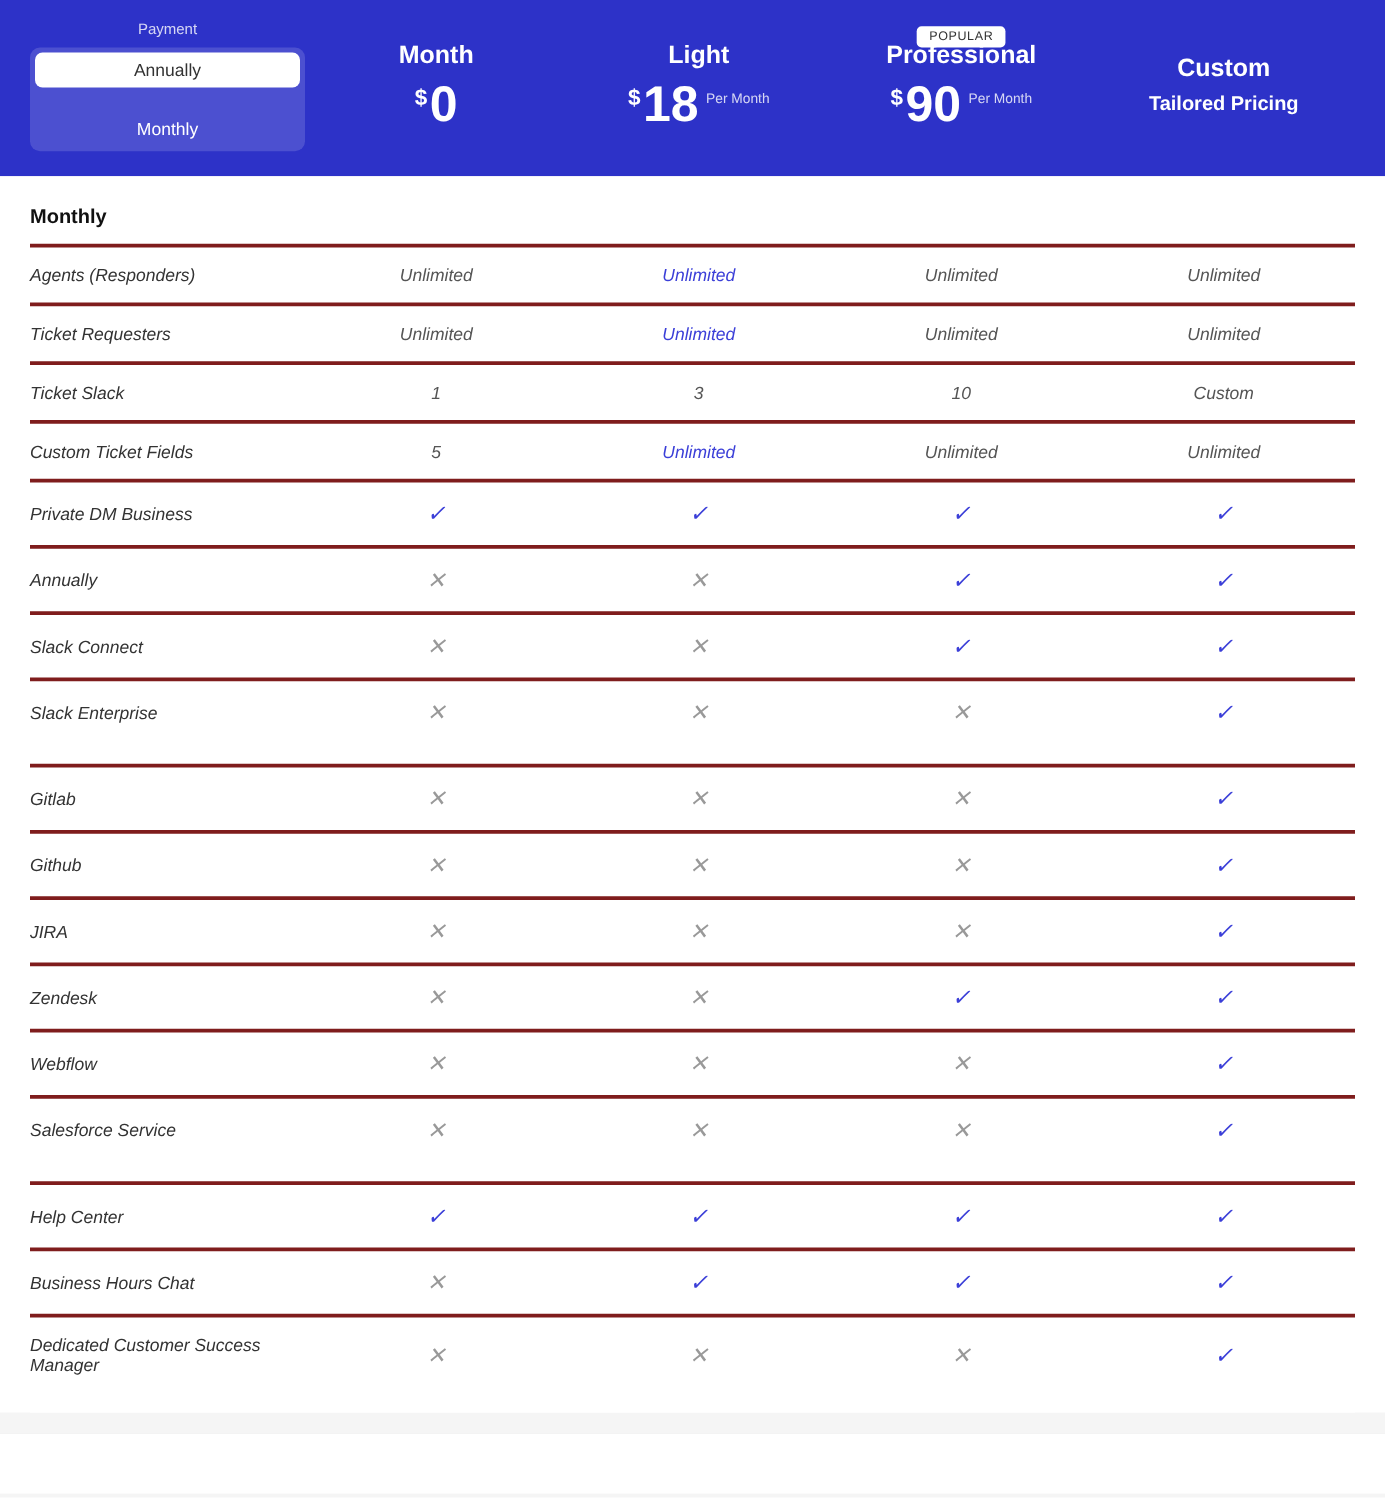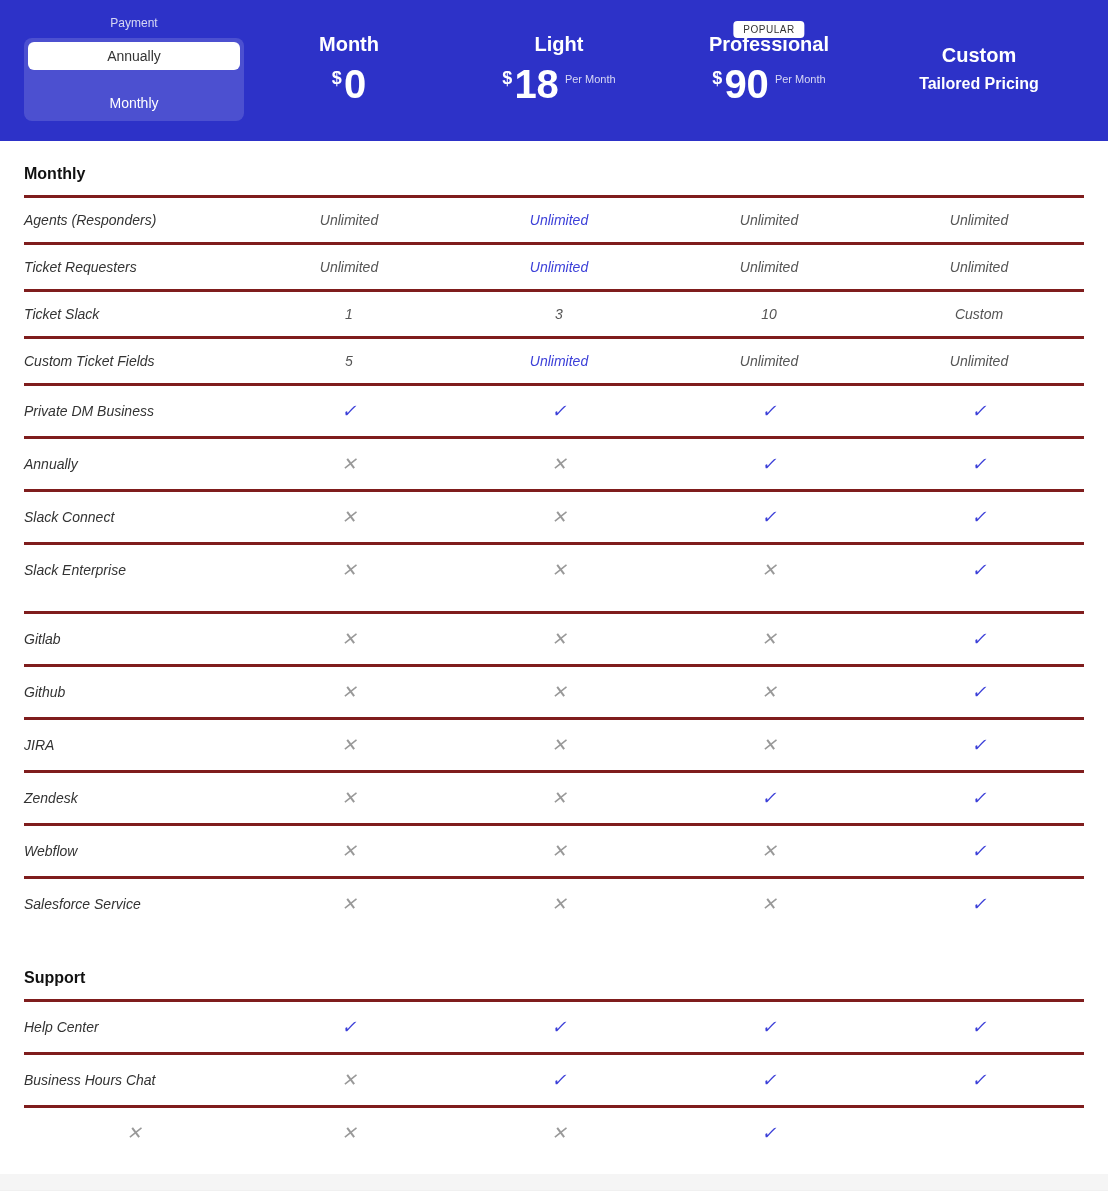--- a/index.html
+++ b/index.html
@@ -449,23 +449,20 @@
         <div class="x-icon">✕</div>
       </div>
         <div style="display:flex;justify-content:center;align-items:center;">
         <div class="x-icon">✕</div>
       </div>
         <div style="display:flex;justify-content:center;align-items:center;">
         <div class="check-icon check">✓</div>
       </div>
       </div>
       <div class="spacer-row"></div>
-      <div class="section-title-row">
-    <div class="section-header">Support</div>
-  </div>
       <div class="feature-row">
         <div class="feature-name">Help Center</div>
         <div style="display:flex;justify-content:center;align-items:center;">
         <div class="check-icon check">✓</div>
       </div>
         <div style="display:flex;justify-content:center;align-items:center;">
         <div class="check-icon check">✓</div>
       </div>
         <div style="display:flex;justify-content:center;align-items:center;">
         <div class="check-icon check">✓</div>
@@ -483,20 +480,21 @@
         <div class="check-icon check">✓</div>
       </div>
         <div style="display:flex;justify-content:center;align-items:center;">
         <div class="check-icon check">✓</div>
       </div>
         <div style="display:flex;justify-content:center;align-items:center;">
         <div class="check-icon check">✓</div>
       </div>
       </div>
       <div class="feature-row">
+        <div class="feature-name">Dedicated Customer Success Manager</div>
         <div style="display:flex;justify-content:center;align-items:center;">
         <div class="x-icon">✕</div>
       </div>
         <div style="display:flex;justify-content:center;align-items:center;">
         <div class="x-icon">✕</div>
       </div>
         <div style="display:flex;justify-content:center;align-items:center;">
         <div class="x-icon">✕</div>
       </div>
         <div style="display:flex;justify-content:center;align-items:center;">

